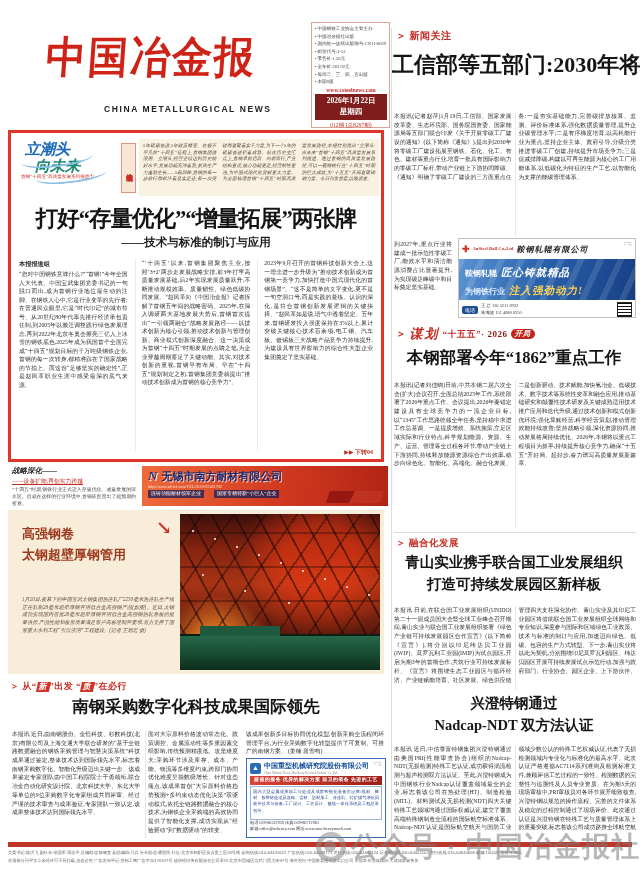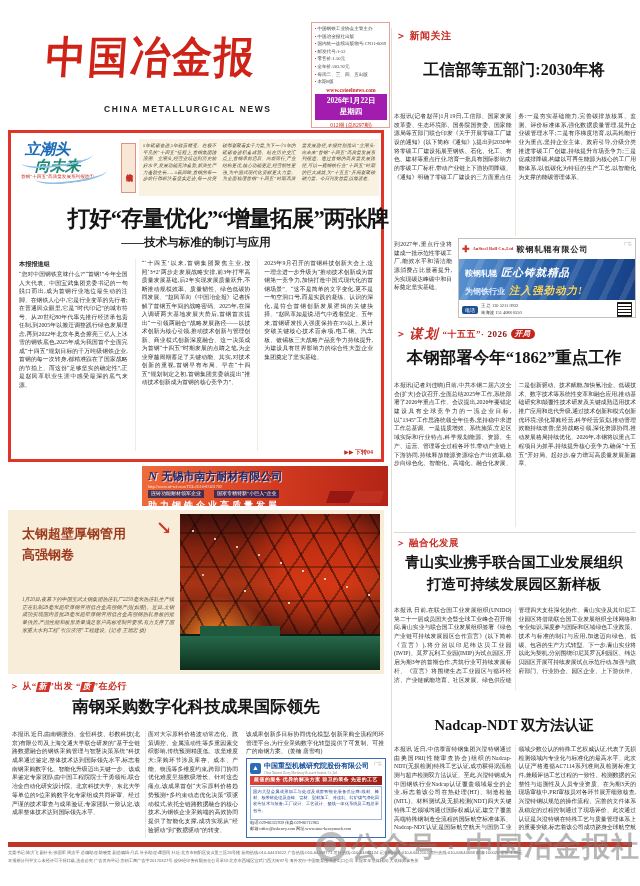--- a/index.html
+++ b/index.html
@@ -9,21 +9,21 @@
   .just{text-align:justify;text-justify:inter-character;}
   
   .logo{left:46px;top:30px;width:250px;font-size:40px;font-weight:900;color:#cf2318;
         letter-spacing:2px;transform:skewX(-4deg) scaleY(1.08);white-space:nowrap;}
   .logo-en{left:104px;top:104px;font-size:8.5px;font-weight:700;letter-spacing:1.6px;color:#222;
         font-family:"Liberation Sans",sans-serif;}
   .infobox{left:311px;top:22px;width:79px;height:106px;border:1px solid #e0a398;padding:2px 2px 0 3px;box-sizing:border-box;}
   .infoline{font-size:4.6px;line-height:1.65;color:#444;white-space:nowrap;overflow:hidden;}
   .infoline::before{content:"▪";color:#c62b22;font-size:4px;margin-right:1px;}
   .website{font-size:5.6px;font-weight:700;color:#c62b22;text-align:center;margin:1px 0;}
-  .datebox{background:#a21caf;color:#fff;text-align:center;font-weight:700;font-size:7.5px;line-height:1.45;padding:2px 0;}
+  .datebox{background:#7f1d1d;color:#fff;text-align:center;font-weight:700;font-size:7.5px;line-height:1.45;padding:2px 0;}
   .issue{font-size:5.6px;color:#c62b22;text-align:center;margin-top:2px;}
   .vdiv{left:391px;top:28px;width:1px;height:810px;background:#e0dcd6;}
   
   .slabel{font-weight:700;color:#c62b22;font-size:10px;letter-spacing:.5px;white-space:nowrap;}
   .badge-flag{display:inline-block;background:#d2342a;color:#fff;font-size:8px;line-height:1.2;
         padding:0 2px;transform:skewX(-12deg);font-weight:700;}
   .badge-pill{display:inline-block;background:#c4241c;color:#fff;font-size:7.5px;line-height:1.3;
         padding:0 4px;border-radius:7px;font-weight:700;font-style:italic;}
   .script{font-style:italic;font-size:13px;letter-spacing:2px;}
   
@@ -35,21 +35,21 @@
   .feature{left:8px;top:130px;width:376px;height:332px;border:3px solid #e23328;box-sizing:border-box;background:#fff;}
   .srs-line{font-size:15px;font-weight:800;font-style:italic;color:#1d6ab8;line-height:1.1;
         text-shadow:0 0 1px #bcd6ee;white-space:nowrap;}
   .swoosh{position:absolute;border-bottom:2.5px solid #8fc0e6;border-radius:50%;}
   .series-note{font-size:4.6px;color:#c62b22;white-space:nowrap;}
   .ed-label{left:110px;top:10px;width:13px;height:48px;background:#f9e7d5;border:1px solid #dd9486;
         writing-mode:vertical-rl;text-orientation:upright;font-size:7px;font-weight:700;color:#c62b22;
         text-align:center;line-height:13px;}
   .ed-note{left:128px;top:6px;width:240px;height:57px;background:#faf2e0;padding:4px;box-sizing:border-box;
         font-size:4.6px;line-height:1.45;font-style:italic;color:#4d4134;}
-  .f-hl{left:0;top:70px;width:100%;font-size:22.5px;letter-spacing:-1px;padding-left:32px;}
+  .f-hl{left:0;top:70px;width:100%;font-size:22.5px;letter-spacing:-1px;}
   .f-sub{left:0;top:102px;width:100%;text-align:center;font-size:11.5px;font-weight:700;color:#1a1a1a;}
   .f-cols{left:8px;top:126px;width:354px;height:192px;display:flex;gap:7px;}
   .f-col{flex:1;font-size:5.8px;line-height:1.47;color:#2e2e2e;overflow:hidden;border-left:1px solid #f0ece4;padding-left:6px;}
   .f-col:first-child{border-left:none;padding-left:0;}
   .byline{font-weight:700;font-size:6.2px;margin-bottom:2px;}
   .cont{right:8px;bottom:2px;color:#c62b22;font-size:6px;font-weight:700;}
   
   .strategy{left:12px;top:466px;width:124px;height:40px;}
   .strat-t{font-size:7.5px;font-weight:800;font-style:italic;color:#1a1a1a;}
   .strat-s{font-size:5.8px;color:#c62b22;text-decoration:underline;margin:1px 0;}
@@ -102,30 +102,30 @@
         text-align:center;line-height:11px;flex:0 0 auto;}
   .hm-title{font-size:7px;font-weight:800;color:#174f9c;white-space:nowrap;}
   .hm-en{font-size:3px;color:#888;white-space:nowrap;overflow:hidden;}
   .hm-strip{margin-top:1px;background:linear-gradient(90deg,#d8433a,#9c1f15);color:#fff;
         font-size:4.9px;font-weight:700;text-align:center;line-height:1.8;letter-spacing:.5px;white-space:nowrap;}
   .hm-box{margin-top:1px;border:1px solid #9db3da;padding:2px;font-size:4.2px;line-height:1.5;color:#27488e;height:28px;overflow:hidden;}
   .hm-contact{font-size:4.2px;color:#333;line-height:1.5;white-space:nowrap;overflow:hidden;}
   .admark{position:absolute;right:3px;top:2px;font-size:4px;color:#999;}
   
   .nf-label{left:396px;top:29px;}
-  .gx-hl1{left:392px;top:60px;width:244px;font-size:16px;}
+  .gx-hl1{left:392px;top:50px;width:244px;font-size:22px;}
   .gx-hl2{left:392px;top:72px;width:244px;font-size:17.5px;}
   .gx-body{left:394px;top:112px;width:242px;height:124px;}
   .gx-narrow{left:394px;top:240px;width:58px;height:78px;}
   
   .as-ad{left:458px;top:238px;width:178px;height:80px;border:1px solid #c6c0b8;box-sizing:border-box;background:#fff;}
   .as-head{height:18px;display:flex;align-items:center;gap:3px;padding:1px 3px;}
   .as-cross{color:#d2342a;font-size:9px;font-weight:900;}
   .as-en{font-size:4.6px;color:#c62b22;font-weight:700;line-height:1.2;}
-  .as-cn{font-size:8px;font-weight:900;color:#222;letter-spacing:1px;}
+  .as-cn{font-size:8px;font-weight:900;font-style:italic;color:#222;letter-spacing:1px;}
   .as-banner{height:41px;background:linear-gradient(100deg,#5a93d2 0%,#2a62ac 45%,#163f85 100%);
         position:relative;overflow:hidden;padding:3px 6px;box-sizing:border-box;}
   .as-banner::before{content:"";position:absolute;inset:0;
         background:repeating-linear-gradient(115deg,rgba(255,255,255,.12) 0 6px,transparent 6px 18px);}
   .as-l1a{font-size:8px;color:#fff;font-weight:800;}
   .as-l1b{font-size:10.5px;color:#fff;font-weight:900;font-style:italic;letter-spacing:1px;}
   .as-l2a{font-size:8px;color:#dce9ff;font-weight:700;}
   .as-l2b{font-size:10.5px;color:#ffd34d;font-weight:900;font-style:italic;letter-spacing:1px;}
   .as-foot{height:17px;display:flex;align-items:center;gap:3px;padding:1px 3px;}
   .as-tel{background:#1d4f96;color:#fff;font-size:5px;padding:1px 3px;border-radius:2px;}
@@ -219,20 +219,21 @@
   <div class="abs hl bg-hl">本钢部署今年“1862”重点工作</div>
   <div class="abs body-col cols2 just bg-body">本报讯(记者刘佳晌)日前,中共本钢二届六次全会(扩大)会议召开,全面总结2025年工作,系统部署了2026年重点工作。会议提出,2026年要锚定建设具有全球竞争力的一流企业目标,以“1345”工作思路统领全年任务,坚持稳中求进工作总基调。一是提质增效、系统施策,立足区域实际和行业特点,科学规划能源、资源、生产、运营、管理等全过程各环节,带动产业链上下游协同,持续释放能源资源综合产出效率,稳步向绿色化、智能化、高端化、融合化发展。二是创新驱动、技术赋能,加快氢冶金、低碳技术、数字技术等系统性变革和融合应用,推动基础研究和颠覆性技术研发及关键成熟适用技术推广应用和迭代升级,通过技术创新和模式创新优环境;强化算账经营,科学经营策划,推动管理效能持续改善;坚持战略引领,深化资源协同,推动发展格局持续优化。2026年,本钢将以重点工程项目为抓手,持续提升核心竞争力,确保“十五五”开好局、起好步,奋力谱写高质量发展新篇章。</div>
 
   <div class="abs hdiv"></div>
 
   <div class="abs slabel hs-label" style="font-size:9.5px">＞ 融合化发展</div>
   <div class="abs hl qs-hl1">青山实业携手联合国工业发展组织</div>
   <div class="abs hl qs-hl2">打造可持续发展园区新样板</div>
   <div class="abs body-col cols2 just qs-body">本报讯 日前,在联合国工业发展组织(UNIDO)第二十一届成员国大会暨全球工业峰会召开期间,青山实业与联合国工业发展组织签署《绿色产业链可持续发展园区合作宣言》(以下简称《宣言》),将分别以印尼纬达贝工业园(IWIP)、莫罗瓦利工业园(IMIP)为试点园区,开启为期3年的首期合作,共筑行业可持续发展标杆。《宣言》将围绕生态工业园区与循环经济、产业链赋能培育、社区发展、绿色供应链管理四大支柱深化协作。青山实业及其印尼工业园区将借助联合国工业发展组织全球网络和专业知识,深度参与国际和区域绿色工业政策、技术与标准的制订与应用,加速迈向绿色、低碳、包容的生产方式转型。下一步,青山实业将以此为契机,分别围绕印尼莫罗瓦利园区、纬达贝园区开展可持续发展试点示范行动,加强与政府部门、行业协会、园区企业、上下游伙伴、金融机构等相关方的协作,合力打造国际一流的可持续发展工业园区。(李倩倩)</div>
 
+  <div class="abs hl xc-hl1">兴澄特钢通过</div>
   <div class="abs hl xc-hl2">Nadcap-NDT 双方法认证</div>
   <div class="abs body-col cols2 just xc-body">本报讯 近日,中信泰富特钢集团兴澄特钢通过由美国PRI(性能审查协会)组织的Nadcap-NDT(无损检测)特殊工艺认证,成功获得涡流检测与超声检测双方法认证。至此,兴澄特钢成为中国钢铁行业Nadcap认证覆盖领域最全的企业,标志着该公司在热处理(HT)、制造检验(MTL)、材料测试及无损检测(NDT)四大关键特殊工艺领域均通过国际权威认证,建立了覆盖高端特殊钢制造全流程的国际航空标准体系。Nadcap-NDT认证是国际航空航天与国防工业领域少数公认的特殊工艺权威认证,代表了无损检测领域内专业化与标准化的最高水平。此次认证严格遵循AC7114系列准则及检测标准文件,兼顾评估工艺过程的一致性、检测数据的完整性与追溯性及人员专业资质。在为期3天的现场审核中,PRI审核员对各环节展开细致核查,兴澄特钢以规范的操作流程、完善的文件体系及稳定的过程控制通过了现场评价。此次通过认证是兴澄特钢在特殊工艺与质量管理体系上的重要突破,标志着该公司成功跻身全球航空航天等高端领域核心供应商体系,为拓展国际高端市场夯实了基础。(林世泰)</div>
 
   <div class="abs feature">
     <div class="abs" style="left:10px;top:8px;width:100px;height:58px">
       <div class="swoosh" style="left:0;top:10px;width:72px;height:14px;transform:rotate(-7deg)"></div>
       <div class="swoosh" style="left:14px;top:26px;width:72px;height:14px;transform:rotate(-7deg)"></div>
       <div class="srs-line" style="margin-left:4px">立潮头</div>
       <div class="srs-line" style="margin-left:14px;color:#1f8a70">向未来</div>
       <div class="series-note">首钢“十四五”高质量发展系列报道①</div>
@@ -245,40 +246,44 @@
       <div class="f-col just">
         <div class="byline">本报报道组</div>
         <span>“您对中国钢铁意味什么?”“首钢!”今年全国人大代表、中国宝武集团党委书记的一句脱口而出,成为首钢行业地位最生动的注脚。在钢铁人心中,它是行业变革的先行者;在普通民众眼里,它是“时代印记”的城市符号。从20世纪80年代率先推行经济承包责任制,到2005年以搬迁调整践行绿色发展理念,再到2022年北京冬奥会擦亮三亿人上冰雪的钢铁底色,2025年成为我国首个全面完成“十四五”规划目标的千万吨级钢铁企业,首钢的每一次转身,都精准踩在了国家战略的节拍上。而这份“足够坚实的确定性”,正是赵民革职业生涯中感受最深的底气来源。</span>
       </div>
       <div class="f-col just">“‘十四五’以来,首钢集团聚焦主业,按照‘3+2’两步走发展战略安排,前3年打牢高质量发展基础,后2年实现发展质量跃升,不断推动规模效率、质量韧性、绿色低碳协同发展。”赵民革向《中国冶金报》记者拆解了首钢五年间的战略密码。2025年,在深入调研两大基地发展大势后,首钢首次提出“一引领两融合”战略发展路径——以技术创新为核心引领,推动技术创新与管理创新、商业模式创新深度融合。这一决策成为首钢“十四五”时期发展的点睛之笔,为企业穿越周期蓄足了关键动能。其实,对技术创新的重视,首钢早有布局。早在“十四五”规划制定之初,首钢集团党委就提出“推动技术创新成为首钢的核心竞争力”。</div>
       <div class="f-col just">2023年9月召开的首钢科技创新大会上,这一理念进一步升级为“推动技术创新成为首钢第一竞争力,加快打造中国式现代化的首钢场景”。“这不是简单的文字变化,更不是一句空洞口号,而是实践的凝练、认识的深化,是符合首钢创新发展逻辑的关键抉择。”赵民革如是说,语气中透着坚定。五年来,首钢研发投入强度保持在3%以上,累计突破关键核心技术百余项,电工钢、汽车板、镀锡板三大战略产品竞争力持续提升,为建设具有世界影响力的综合性大型企业集团奠定了坚实基础。</div>
     </div>
     <div class="abs cont">▶▶ 下转04</div>
   </div>
 
+  <div class="abs strategy">
+    <div class="strat-t">战略深化——</div>
+    <div class="strat-s">——设备扩能,再创实力跨越</div>
+    <div class="strat-p just">“十四五”时期,钢铁行业正式迈入存量优化、减量发展的深水区。但就在这样的行业环境中,首钢依然交出了超预期的答卷。</div>
+  </div>
 
   <div class="abs nf-ad">
     <div class="nf-row1">
       <span class="nf-n">N</span>
       <span class="nf-name">无锡市南方耐材有限公司</span>
     </div>
     <div class="nf-url">http://www.nf-ref.com      TEL:0510-87431702</div>
     <div class="nf-tags">
       <span class="nf-tag">连铸功能耐材领军企业</span>
       <span class="nf-tag">国家专精特新“小巨人”企业</span>
     </div>
-    <div class="nf-slogan">助力钢铁企业高质量发展</div>
     <div class="nf-deco"></div>
   </div>
 
   <div class="abs beige">
     <div class="abs tg-arrow">↘</div>
     <div class="abs tg-hl">
+      <div>高强钢卷</div>
       <div>太钢超壁厚钢管用</div>
-      <div>高强钢卷</div>
     </div>
     <div class="abs tg-cap just">1月20日,夜幕下的中国宝武太钢集团热连轧厂2250毫米热连轧生产线正在轧制28毫米超壁厚钢管用低合金高强钢产品(如图)。近日,太钢成功实现国内首批28毫米超壁厚钢管用低合金高强钢热轧卷板的批量供货,产品性能和板形质量满足客户高标准制管要求,有力支撑了国家重大水利工程“引汉济渭”工程建设。(记者 王旭宏 摄)</div>
     <div class="abs photo">
       <div class="truss"></div>
       <div class="lights"></div>
       <div class="machine"></div>
     </div>
   </div>
 
   <div class="abs slabel ng-label" style="font-size:9px">

